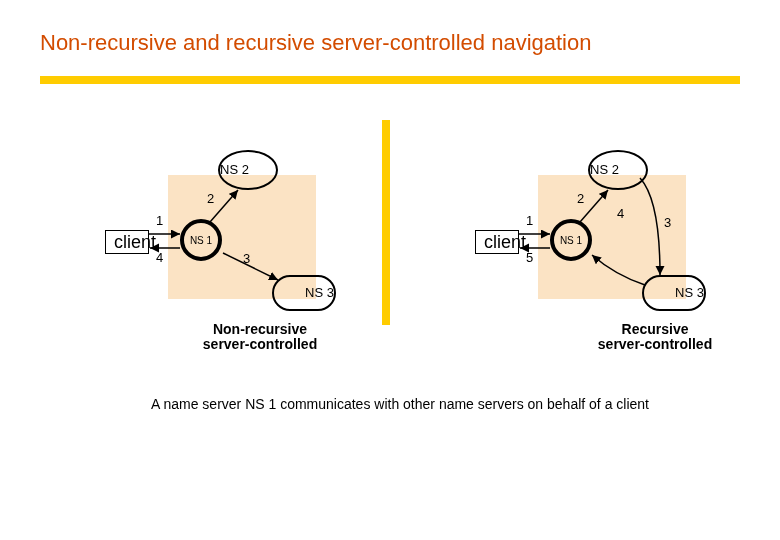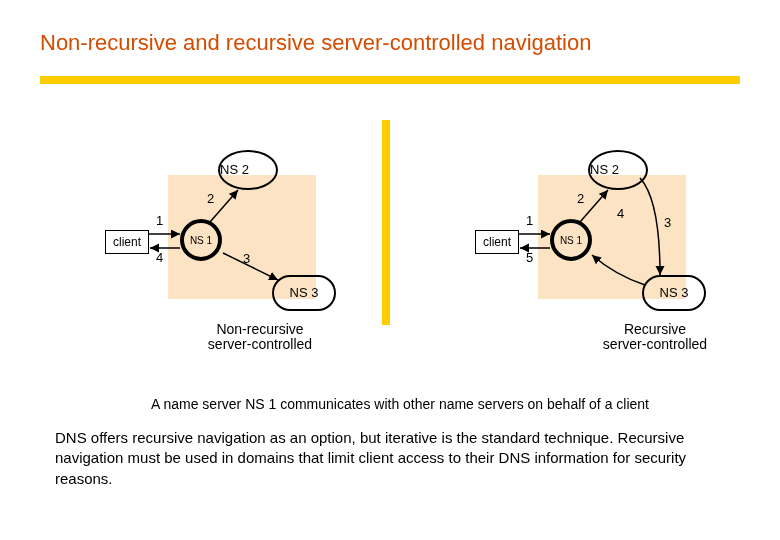--- a/index.html
+++ b/index.html
@@ -3,24 +3,24 @@
 <meta charset="utf-8">
 <style>
   html, body { margin: 0; padding: 0; font-family: Arial, Helvetica, sans-serif; }
   .slide { position: relative; width: 660px; height: 540px; background: #fff; }
   .title { position: absolute; left: 40px; top: 30px; color: #d34c00; font-size: 22px; }
   .hr { position: absolute; left: 40px; top: 76px; width: 700px; height: 8px; background: #ffcc00; }
   .vbar { position: absolute; left: 382px; top: 120px; width: 8px; height: 205px; background: #ffcc00; }
   .panel-bg { position: absolute; background: #fbe3c4; }
   .ns1 { position: absolute; width: 42px; height: 42px; border: 4px solid #000; border-radius: 50%; box-sizing: border-box; text-align: center; line-height: 36px; font-size: 10px; }
   .ns2 { position: absolute; width: 60px; height: 40px; border: 2px solid #000; border-radius: 50%; box-sizing: border-box; text-align: left; line-height: 36px; font-size: 13px; }
-  .ns3 { position: absolute; width: 64px; height: 36px; border: 2px solid #000; border-radius: 18px; box-sizing: border-box; text-align: center; line-height: 32px; font-size: 13px; }
-  .client { position: absolute; width: 44px; height: 24px; border: 1px solid #000; box-sizing: border-box; text-align: center; line-height: 22px; font-size: 12px; }
+  .ns3 { position: absolute; width: 64px; height: 36px; border: 2px solid #000; border-radius: 18px; box-sizing: border-box; text-align: right; line-height: 32px; font-size: 13px; }
+  .client { position: absolute; width: 44px; height: 24px; border: 1px solid #000; box-sizing: border-box; text-align: center; line-height: 22px; font-size: 18px; padding-left: 8px; }
   .num { position: absolute; font-size: 13px; }
-  .caption { position: absolute; font-size: 14px; text-align: center; line-height: 1.1; }
+  .caption { position: absolute; font-size: 14px; text-align: center; line-height: 1.1; font-weight: bold; }
   .subtitle { position: absolute; width: 720px; left: 40px; top: 396px; font-size: 14px; text-align: center; }
   .para { position: absolute; left: 55px; top: 428px; width: 680px; font-size: 15px; line-height: 1.35; }
   .pagenum { position: absolute; left: 0; width: 780px; top: 538px; text-align: center; font-size: 11px; }
 </style>
 </head>
 <body>
 
 <div class="slide">
   <div class="title">Non-recursive and recursive server-controlled navigation</div>
   <div class="hr"></div>
@@ -74,15 +74,14 @@
   <div class="num" style="left:526px; top:213px;">1</div>
   <div class="num" style="left:577px; top:191px;">2</div>
   <div class="num" style="left:664px; top:215px;">3</div>
   <div class="num" style="left:617px; top:206px;">4</div>
   <div class="num" style="left:526px; top:250px;">5</div>
 
   <div class="caption" style="left:580px; top:322px; width:150px; white-space:pre-line;">Recursive
 server-controlled</div>
 
   <div class="subtitle">A name server NS 1 communicates with other name servers on behalf of a client</div>
-  <div class="para">DNS offers recursive navigation as an option, but iterative is the standard technique. Recursive navigation must be used in domains that limit client access to their DNS information for security reasons.</div>
   <div class="pagenum">19</div>
 </div>
 
 </body></html>

